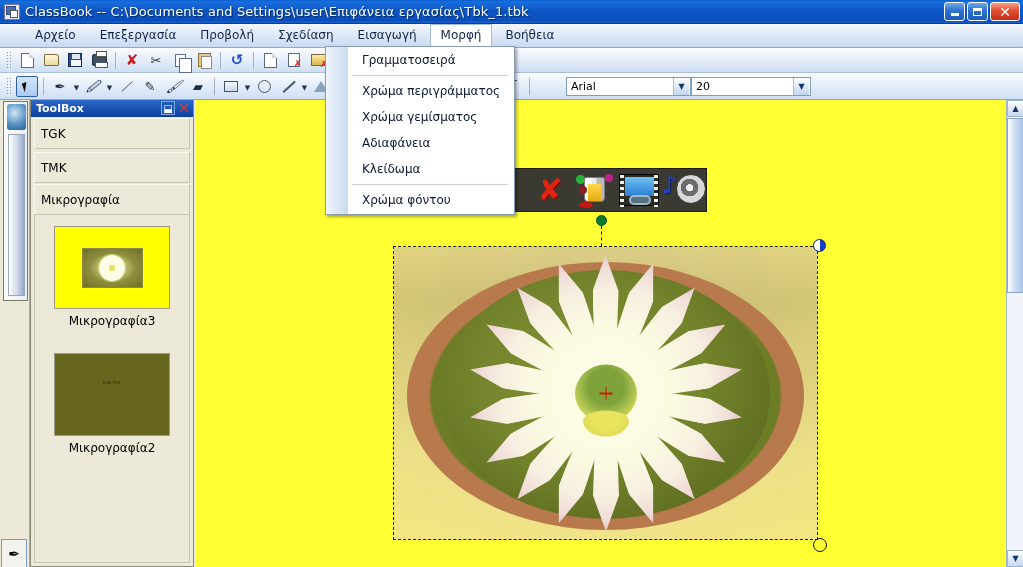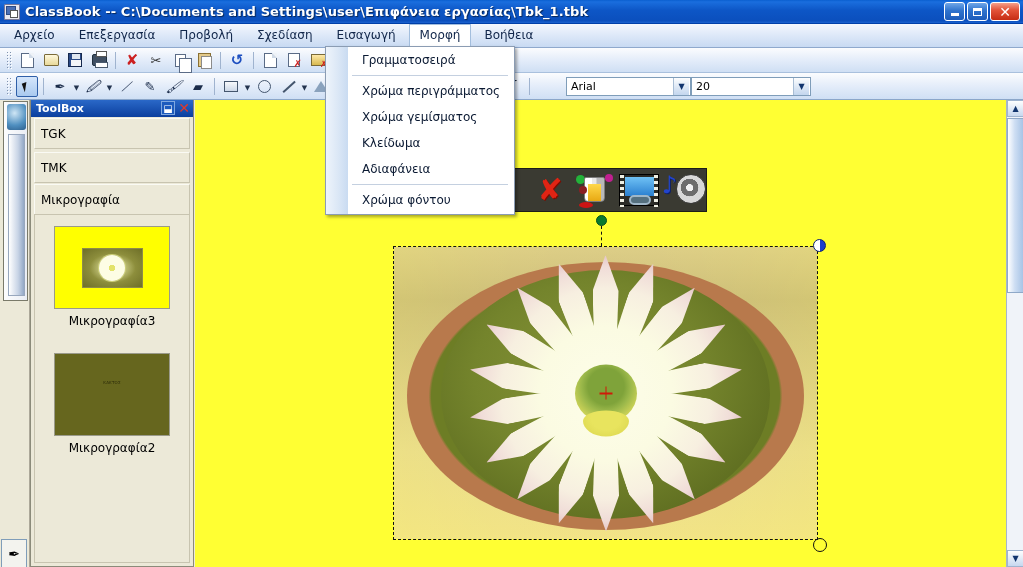--- a/index.html
+++ b/index.html
@@ -25,21 +25,21 @@
   }
   #titlebar .tb-icon:before{
     content:""; position:absolute; left:2px; top:2px; width:8px;height:7px;
     background:#4a6fb5; box-shadow:0 0 0 1px #2c4a85;
   }
   #titlebar .tb-icon:after{
     content:""; position:absolute; right:1px; bottom:1px; width:6px;height:6px;
     background:#ffffff; border:1px solid #555;
   }
   #title-text{
-    color:#fff; font-weight:bold; font-size:13px;
+    color:#fff; font-weight:normal; font-size:13px;
     text-shadow:1px 1px 1px rgba(0,0,0,.55);
     white-space:nowrap; letter-spacing:.1px;
   }
   .win-btns{ position:absolute; right:3px; top:2px; display:flex; gap:2px; }
   .win-btn{
     width:21px;height:19px;border:1px solid #ffffff; border-radius:3px;
     display:flex;align-items:center;justify-content:center;
     color:#fff;font-size:11px;font-weight:bold; line-height:1;
     background: linear-gradient(to bottom,#6fa6e8 0%,#2f73cd 45%,#1d5cba 100%);
   }
@@ -48,21 +48,21 @@
     font-size:14px;
   }
   .win-btn .glyph-min{ display:block;width:8px;height:3px;background:#fff;margin-top:6px;}
   .win-btn .glyph-res{ display:block;width:9px;height:8px;border:1.5px solid #fff;border-top-width:3px;}
 
   
   #menubar{
     position:absolute; left:0; top:24px; width:1023px; height:24px;
     background: linear-gradient(to bottom,#f4f7fd 0%,#dde8f8 50%,#c8daf2 100%);
     border-bottom:1px solid #8fa9cd;
-    display:flex; align-items:center; padding-left:3px; gap:2px;
+    display:flex; align-items:center; padding-left:24px; gap:2px;
   }
   .menu-item{
     padding:3px 10px 4px 10px; font-size:12px; color:#11264a; white-space:nowrap;
     border:1px solid transparent;
   }
   .menu-item.active{
     background:#ffffff; border:1px solid #a3bedd; border-bottom-color:#ffffff;
     position:relative; z-index:40;
   }
 
@@ -603,18 +603,18 @@
 <div id="dropdown" style="position:absolute;left:325px;top:46px;width:190px;background:#ffffff;
      border:1px solid #8b9cb3;box-shadow:2px 2px 3px rgba(0,0,0,.35);z-index:60;">
   <div style="position:absolute;left:0;top:0;width:22px;height:100%;
        background:linear-gradient(to right,#eef4fb,#dbe7f6 55%,#c9dbf1);"></div>
 
   <div class="dd-item" style="position:relative;padding:6px 0 6px 36px;font-size:12px;color:#0b1a33;">Γραμματοσειρά</div>
   <div style="height:1px;background:#c4d0e0;margin:2px 6px 2px 26px;"></div>
 
   <div class="dd-item" style="position:relative;padding:6px 0 6px 36px;font-size:12px;color:#0b1a33;">Χρώμα περιγράμματος</div>
   <div class="dd-item" style="position:relative;padding:6px 0 6px 36px;font-size:12px;color:#0b1a33;">Χρώμα γεμίσματος</div>
+  <div class="dd-item" style="position:relative;padding:6px 0 6px 36px;font-size:12px;color:#0b1a33;">Αδιαφάνεια</div>
   <div class="dd-item" style="position:relative;padding:6px 0 6px 36px;font-size:12px;color:#0b1a33;">Κλείδωμα</div>
-  <div class="dd-item" style="position:relative;padding:6px 0 6px 36px;font-size:12px;color:#0b1a33;">Αδιαφάνεια</div>
   <div style="height:1px;background:#c4d0e0;margin:2px 6px 2px 26px;"></div>
 
   <div class="dd-item" style="position:relative;padding:6px 0 7px 36px;font-size:12px;color:#0b1a33;">Χρώμα φόντου</div>
 </div>
 
 </body></html>

